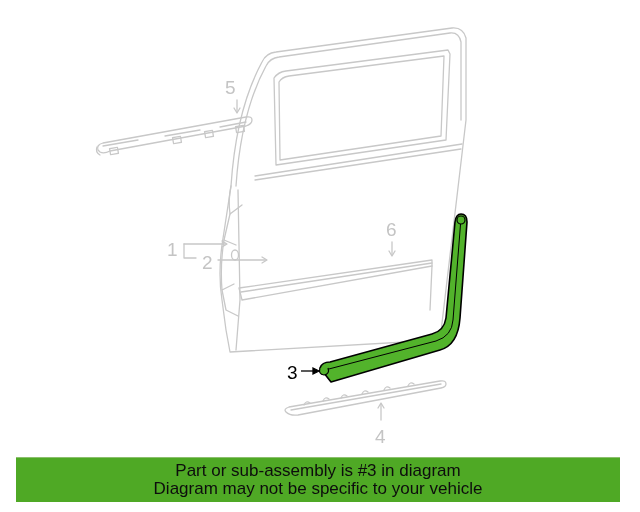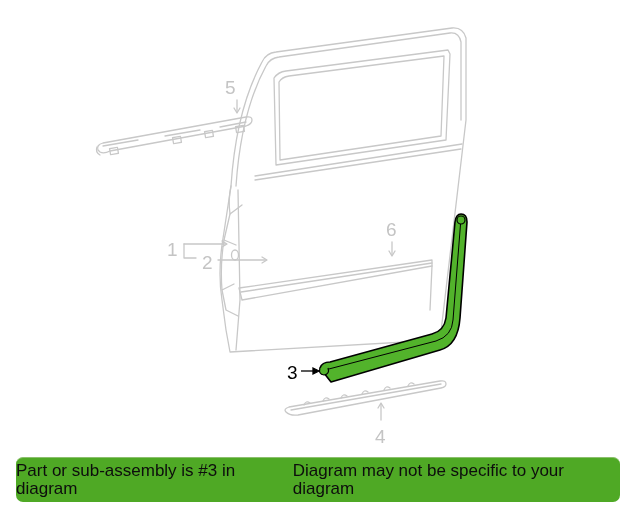--- a/index.html
+++ b/index.html
@@ -4,23 +4,22 @@
   <style>
     html, body { margin: 0; padding: 0; background: #ffffff; }
     body { width: 640px; height: 512px; position: relative; overflow: hidden; font-family: "Liberation Sans", sans-serif; }
     #diagram { position: absolute; left: 0; top: 0; width: 640px; height: 512px; }
     .callout { position: absolute; font-family: "Liberation Sans", sans-serif; font-size: 19px; line-height: 19px; }
     .callout.dim { color: #c4c4c4; }
     .callout.active { color: #000000; }
     #banner {
       position: absolute; left: 16px; top: 457px; width: 604px; height: 45px;
       background: #4fa925; border-top: 1px solid #8cc06d;
-      display: flex; flex-direction: row; align-items: center; justify-content: center;
+      display: flex; flex-direction: column; align-items: center; justify-content: center;
       box-sizing: border-box;
-      border-radius: 7px;
     }
     #banner span { font-family: "Liberation Sans", sans-serif; font-size: 17px; line-height: 18px; color: #0d0d0d; }
   </style>
 </head>
 <body>
 
 <svg id="diagram" viewBox="0 0 640 512" xmlns="http://www.w3.org/2000/svg">
   <g fill="none" stroke="#c8c8c8" stroke-width="1.3" stroke-linejoin="round" stroke-linecap="round">
 
     <g>
@@ -97,14 +96,14 @@
 
 <span class="callout dim" style="left:225px; top:78px;">5</span>
 <span class="callout dim" style="left:167px; top:240px;">1</span>
 <span class="callout dim" style="left:202px; top:253px;">2</span>
 <span class="callout dim" style="left:386px; top:220px;">6</span>
 <span class="callout active" style="left:287px; top:363px;">3</span>
 <span class="callout dim" style="left:375px; top:427px;">4</span>
 
 <div id="banner">
   <span>Part or sub-assembly is #3 in diagram</span>
-  <span>Diagram may not be specific to your diagram</span>
+  <span>Diagram may not be specific to your vehicle</span>
 </div>
 
 </body></html>

